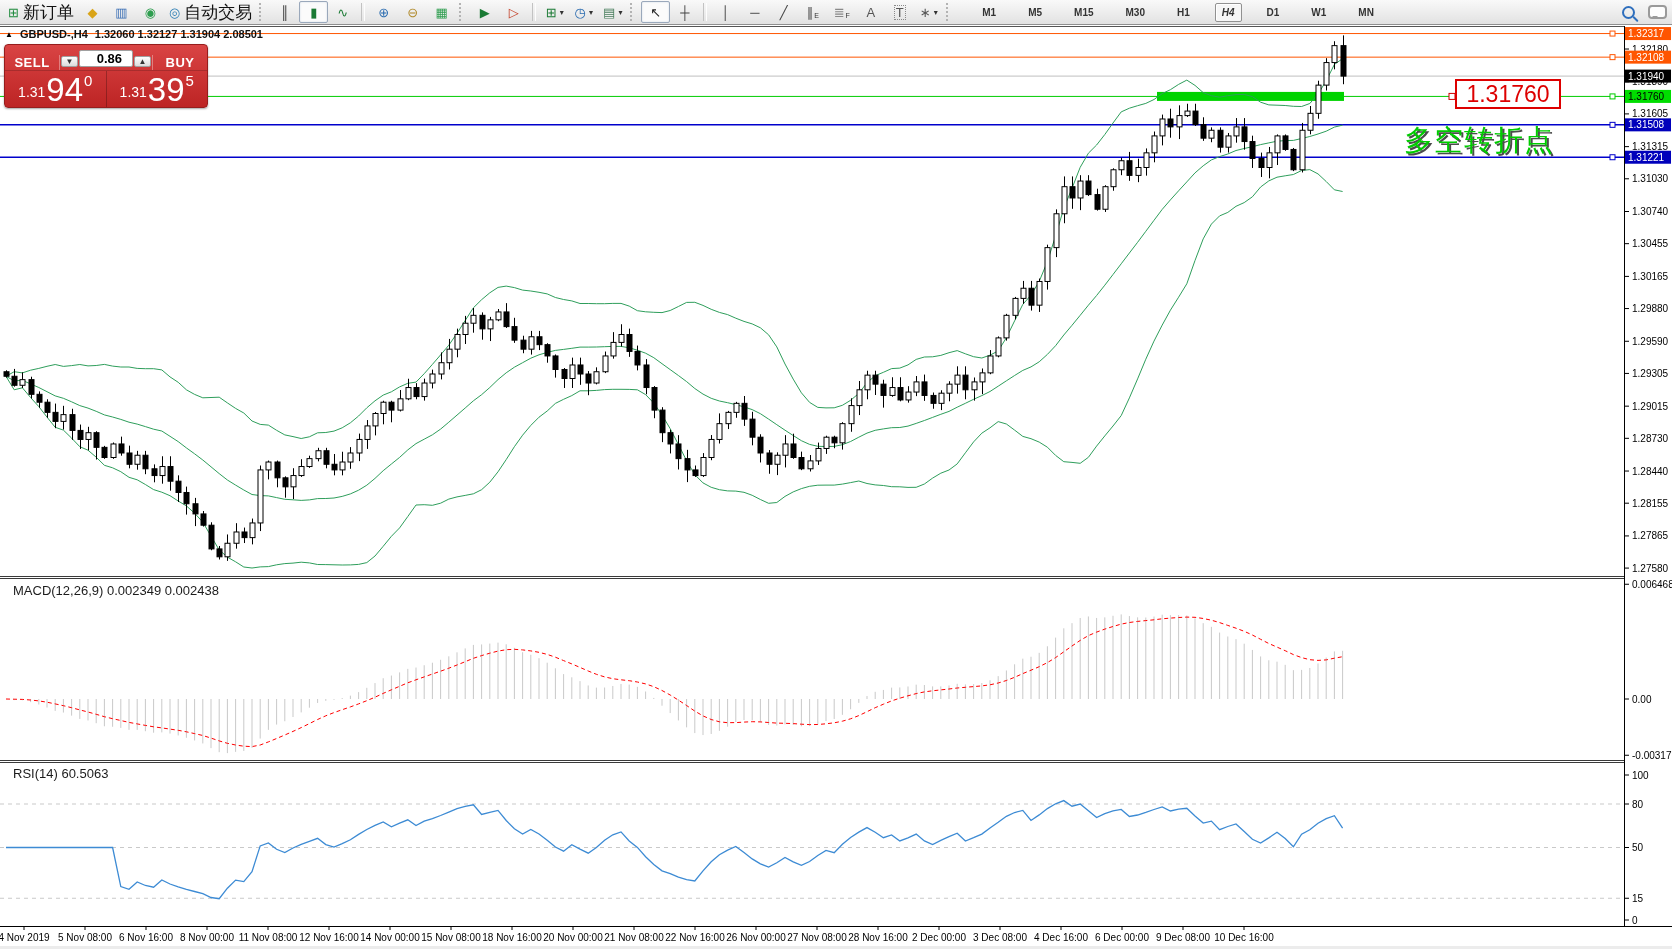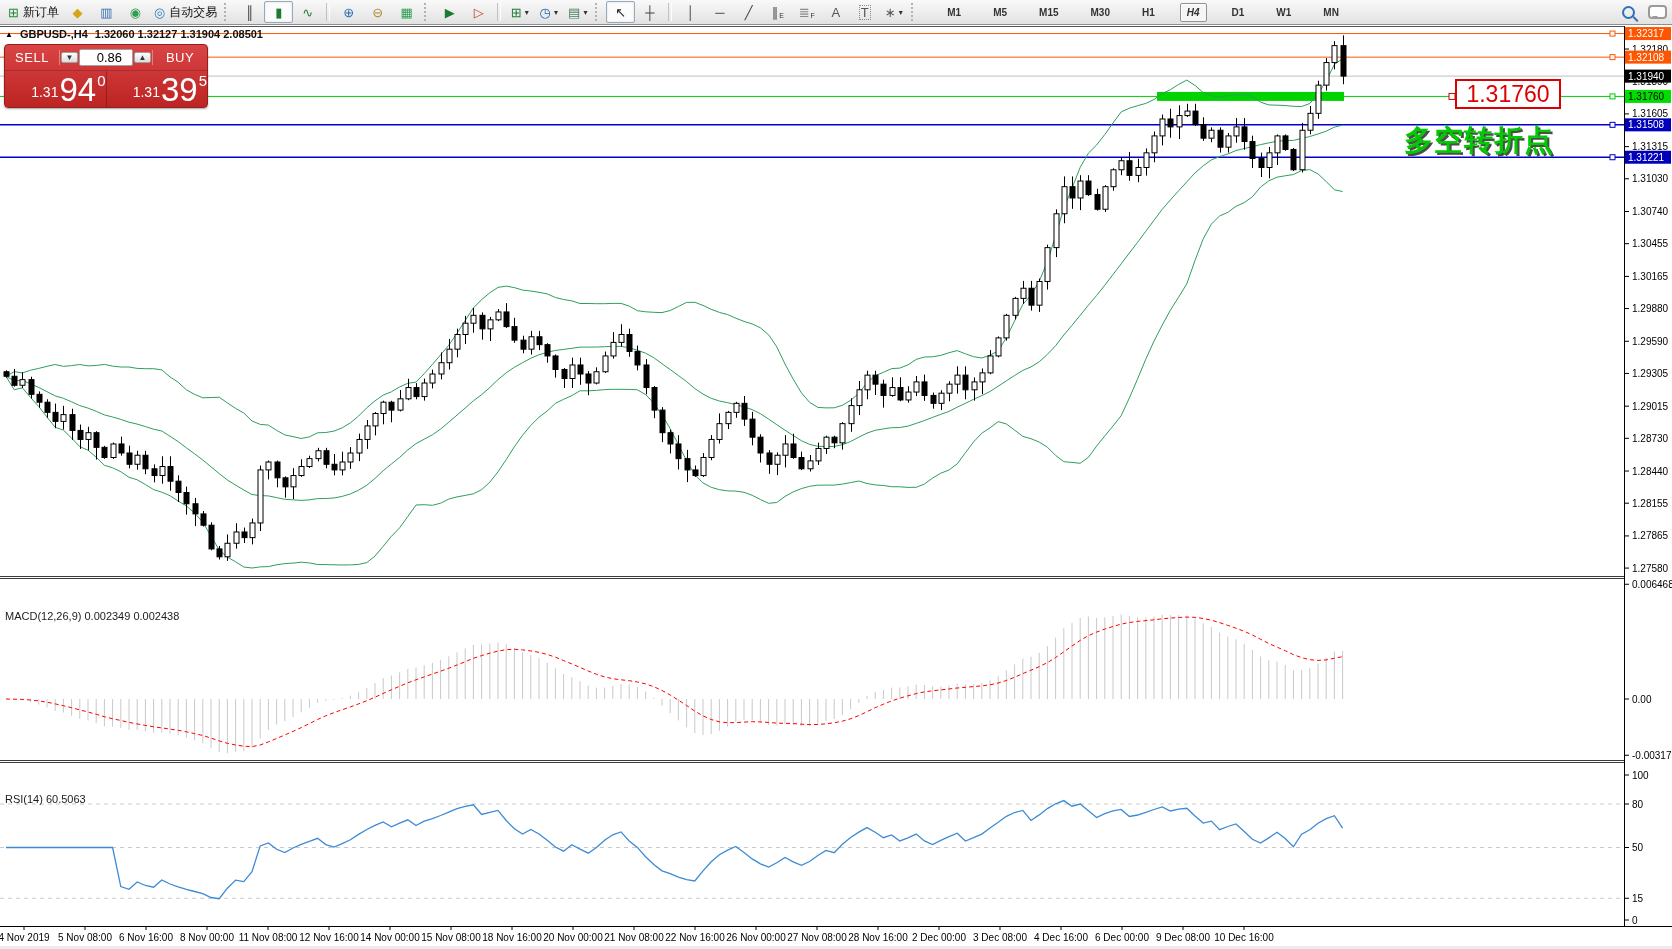--- a/index.html
+++ b/index.html
@@ -6,64 +6,64 @@
   #app{position:relative;width:1672px;height:949px;background:#fff;overflow:hidden;
        font-family:"Liberation Sans",sans-serif;}
   
   #toolbar{position:absolute;left:0;top:0;width:1672px;height:25px;
     background:linear-gradient(#f9f9f9,#e2e2e2);border-bottom:1px solid #8f8f8f;
     display:flex;align-items:center;padding-left:4px;box-sizing:border-box;}
   .tb-btn{height:20px;min-width:21px;padding:0 3px;display:flex;align-items:center;justify-content:center;
     border:1px solid transparent;border-radius:2px;gap:2px;cursor:default;}
   .tb-btn.active{background:#fbfbfb;border-color:#9aa8bb;box-shadow:inset 0 0 2px #cfd8e4;}
   .ic{font-size:13px;line-height:1;}
-  .tb-text{font-size:12px;color:#111;margin-left:2px;white-space:nowrap;}
+  .tb-text{font-size:17px;color:#111;margin-left:2px;white-space:nowrap;}
   .tb-sep{width:2px;height:18px;border-left:1px solid #c2c2c2;border-right:1px solid #fdfdfd;margin:0 4px;}
   .tb-grip{width:4px;height:18px;border-left:2px dotted #b3b3b3;margin:0 5px 0 3px;}
   .tb-spacer{flex:1;}
   .tb-tf{font-size:10px;font-weight:bold;color:#333;padding:3px 6px;border:1px solid transparent;border-radius:2px;margin-left:18px;}
   .tb-tf.active{background:#f6f6f6;border:1px solid #919191;box-shadow:inset 1px 1px 0 #fff;font-style:italic;}
   .caret{font-size:8px;color:#333;margin-left:1px;}
   .subch{font-size:7px;color:#333;margin-left:-1px;margin-top:7px;}
   .dotted-box{border:1px dotted #8a8a8a;padding:0 1px;}
   .ic-search{width:9px;height:9px;border:2px solid #2f6fbd;border-radius:50%;position:relative;display:inline-block;}
   .ic-search:after{content:"";position:absolute;width:7px;height:2px;background:#2f6fbd;
      transform:rotate(45deg);right:-6px;bottom:-3px;border-radius:1px;}
   .ic-chat{width:15px;height:10px;border:2px solid #9a9a9a;border-radius:4px;position:relative;display:inline-block;background:#fdfdfd;}
   .ic-chat:after{content:"";position:absolute;left:2px;bottom:-5px;border:3px solid transparent;border-top-color:#9a9a9a;}
   
   #chart-svg{position:absolute;left:0;top:26px;}
   #chart-header{position:absolute;left:5px;top:28px;display:flex;align-items:center;gap:7px;
      font-size:11px;font-weight:bold;color:#101010;}
   #chart-header .tri{font-size:8px;color:#000;}
-  #macd-label,#rsi-label{position:absolute;left:5px;font-size:11px;color:#1c1c1c;margin-top:27px;}
+  #macd-label,#rsi-label{position:absolute;left:13px;font-size:13px;color:#1c1c1c;}
   #macd-label{top:583px;}
   #rsi-label{top:766px;}
   
   #quote{position:absolute;left:4px;top:44px;width:202px;height:62px;color:#fff;
      background:linear-gradient(#d94444,#bd2424);border:1px solid #961d1d;border-radius:4px;
      display:flex;flex-direction:column;overflow:hidden;box-shadow:0 1px 2px rgba(0,0,0,.35);}
-  .q-top{display:flex;height:25px;align-items:center;border-bottom:1px solid rgba(0,0,0,.18);}
+  .q-top{display:flex;height:25px;align-items:flex-end;border-bottom:1px solid rgba(0,0,0,.18);font-weight:bold;}
   .q-side{width:54px;display:flex;align-items:center;justify-content:center;font-size:13px;letter-spacing:.5px;}
   .q-side.sell{border-right:1px solid rgba(255,255,255,.35);}
   .q-side.buy{border-left:1px solid rgba(255,255,255,.35);}
   .q-spin{width:15px;margin:3px 1px;background:linear-gradient(#fefefe,#dcdcdc);color:#333;border:1px solid #a0a0a0;
      border-radius:2px;display:flex;align-items:center;justify-content:center;font-size:8px;}
   .q-vol{flex:1;margin:3px 0;background:#fff;color:#000;border:1px solid #a0a0a0;border-radius:2px;
      display:flex;align-items:center;justify-content:flex-end;padding-right:10px;font-size:13px;}
   .q-bottom{flex:1;display:flex;}
-  .q-price{flex:1;display:flex;align-items:flex-end;justify-content:flex-end;padding-bottom:3px;}
+  .q-price{flex:1;display:flex;align-items:flex-end;justify-content:center;padding-bottom:3px;}
   .q-price.sell{border-right:1px solid rgba(0,0,0,.25);}
   .q-small{font-size:14px;margin:0 1px 4px 0;}
   .q-big{font-size:33px;font-weight:normal;line-height:29px;}
   .q-sup{font-size:15px;margin:0 0 15px 1px;}
   
   #price-box{position:absolute;left:1455px;top:79px;width:102px;height:26px;background:#fff;
      border:2px solid #dd0000;color:#dd0000;font-size:23px;display:flex;align-items:center;justify-content:center;}
-  #turning-point{position:absolute;left:1404px;top:121px;font-size:29px;font-weight:bold;color:#00cb00;
+  #turning-point{position:absolute;left:1404px;top:121px;font-size:29px;font-weight:normal;color:#00cb00;
      text-shadow:2px 2px 0 #4c4c4c;letter-spacing:1px;white-space:nowrap;}
 </style>
 </head>
 <body>
 
 <div id="app">
   <div id="toolbar">
       <div class="tb-btn">
         <span class="ic" style="color: rgb(30, 138, 60);">⊞</span>
         <span class="tb-text">新订单</span>

